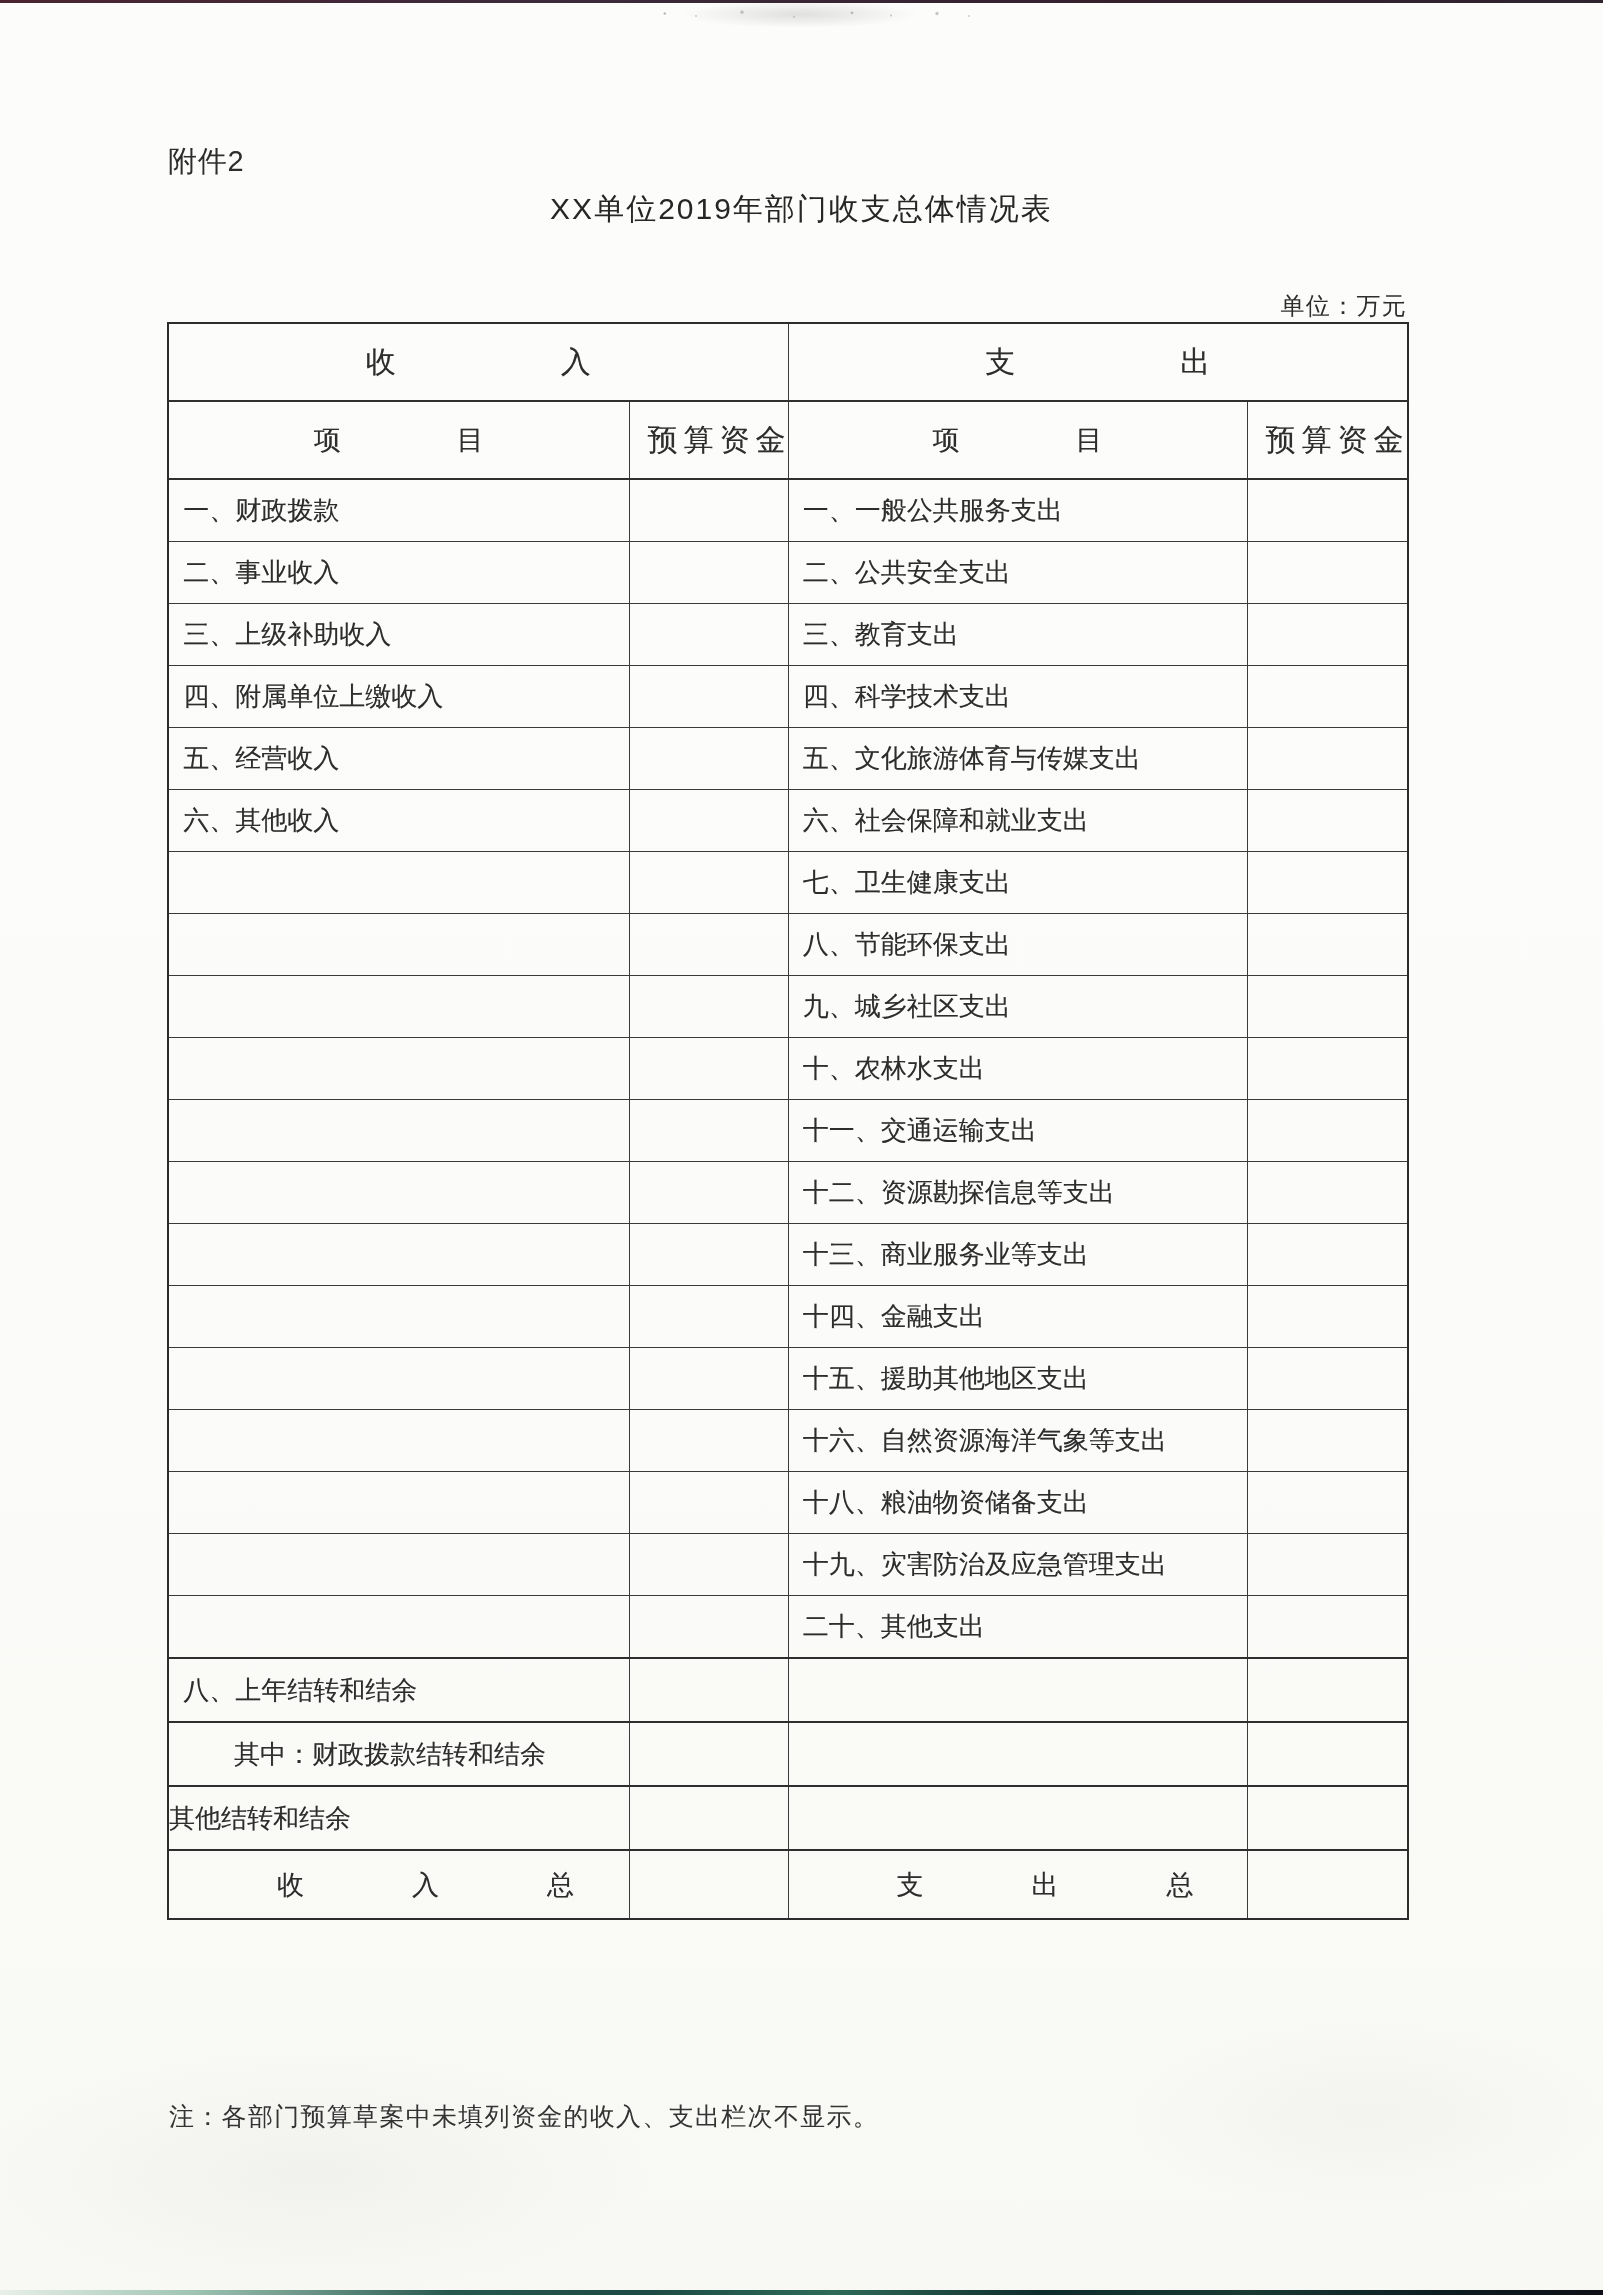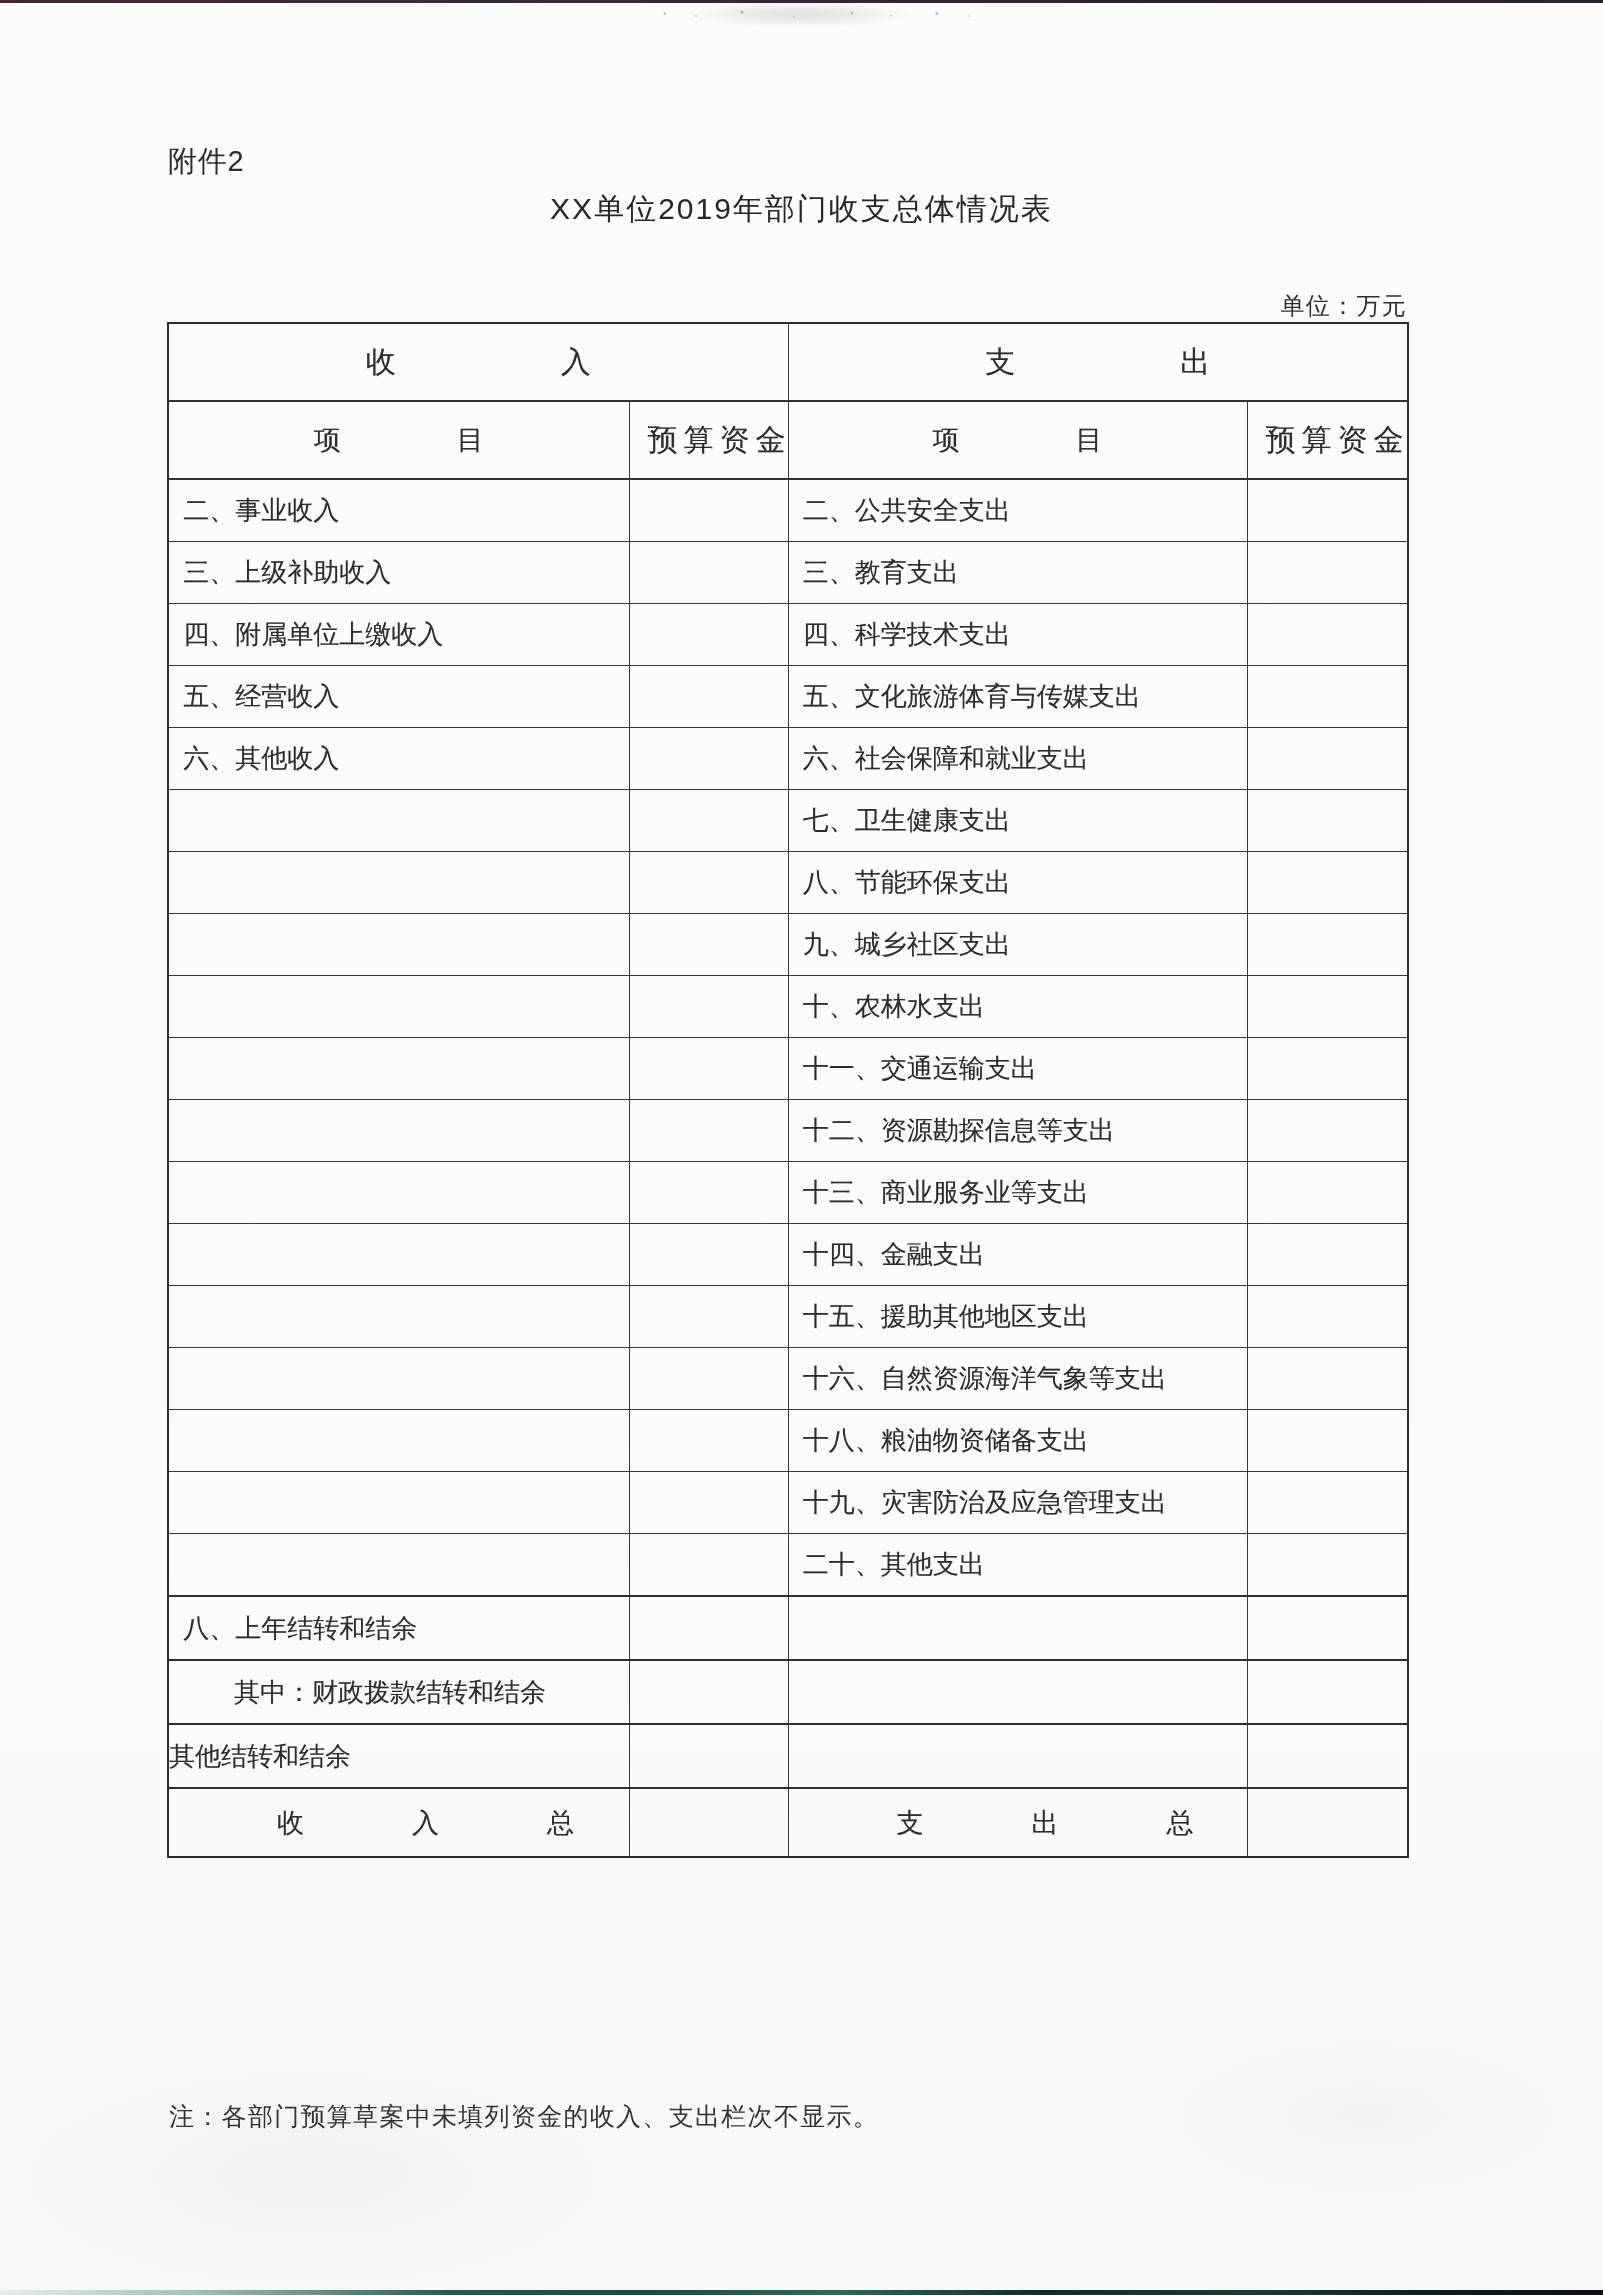--- a/index.html
+++ b/index.html
@@ -116,20 +116,26 @@
         <td colspan="2" class="c sp-head">支出</td>
       </tr>
       <tr class="r-sub">
         <td class="c sp-item">项目</td>
         <td class="c sp-budget">预算资金</td>
         <td class="c sp-item">项目</td>
         <td class="c sp-budget">预算资金</td>
       </tr>
 
       <tr class="body">
+        <td class="item">一、财政拨款</td>
+        <td></td>
+        <td class="item">一、一般公共服务支出</td>
+        <td></td>
+      </tr>
+      <tr class="body">
         <td class="item">二、事业收入</td>
         <td></td>
         <td class="item">二、公共安全支出</td>
         <td></td>
       </tr>
       <tr class="body">
         <td class="item">三、上级补助收入</td>
         <td></td>
         <td class="item">三、教育支出</td>
         <td></td>

